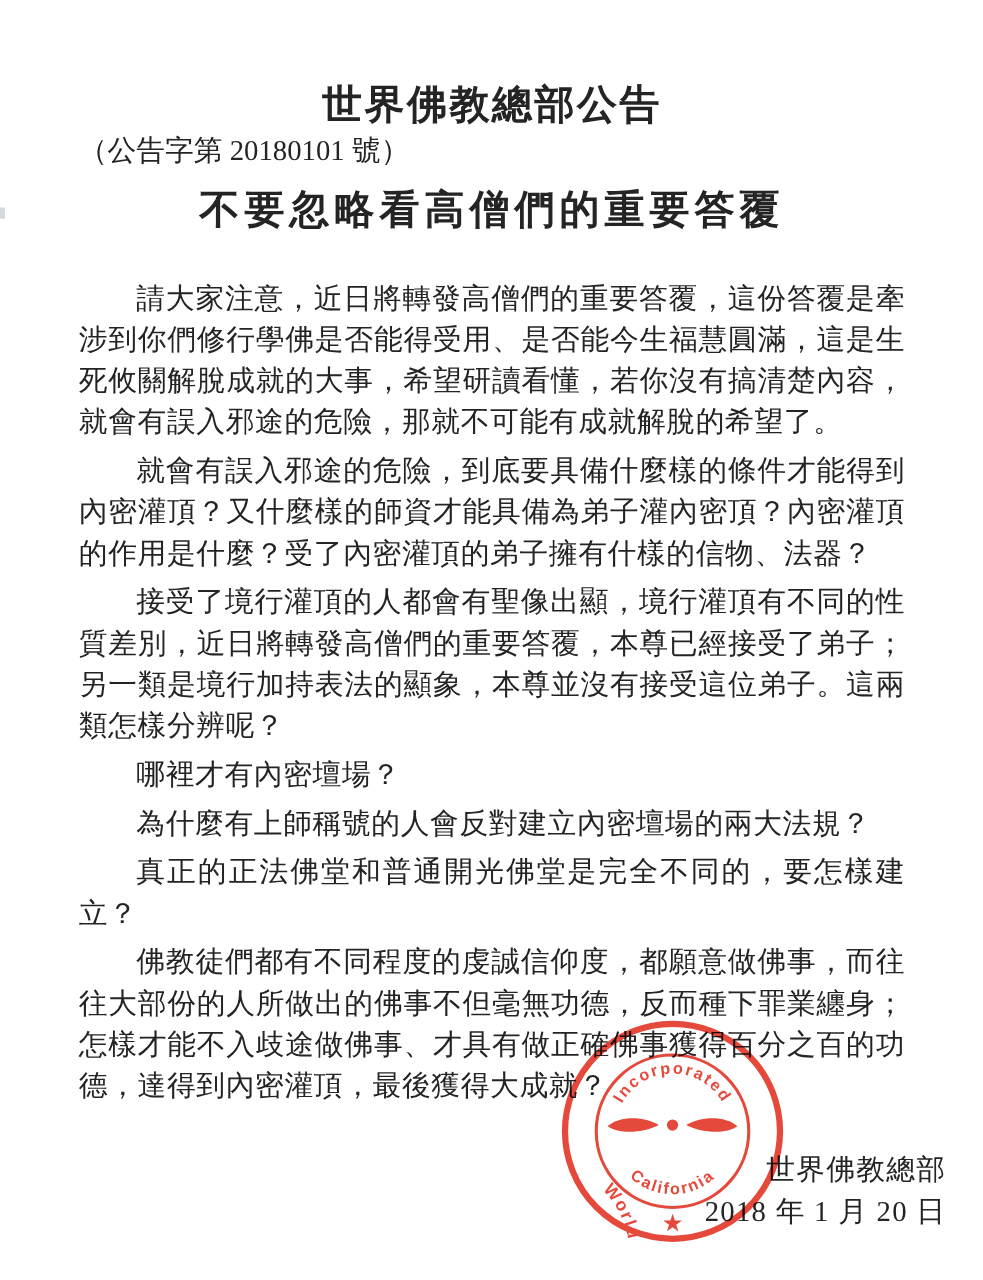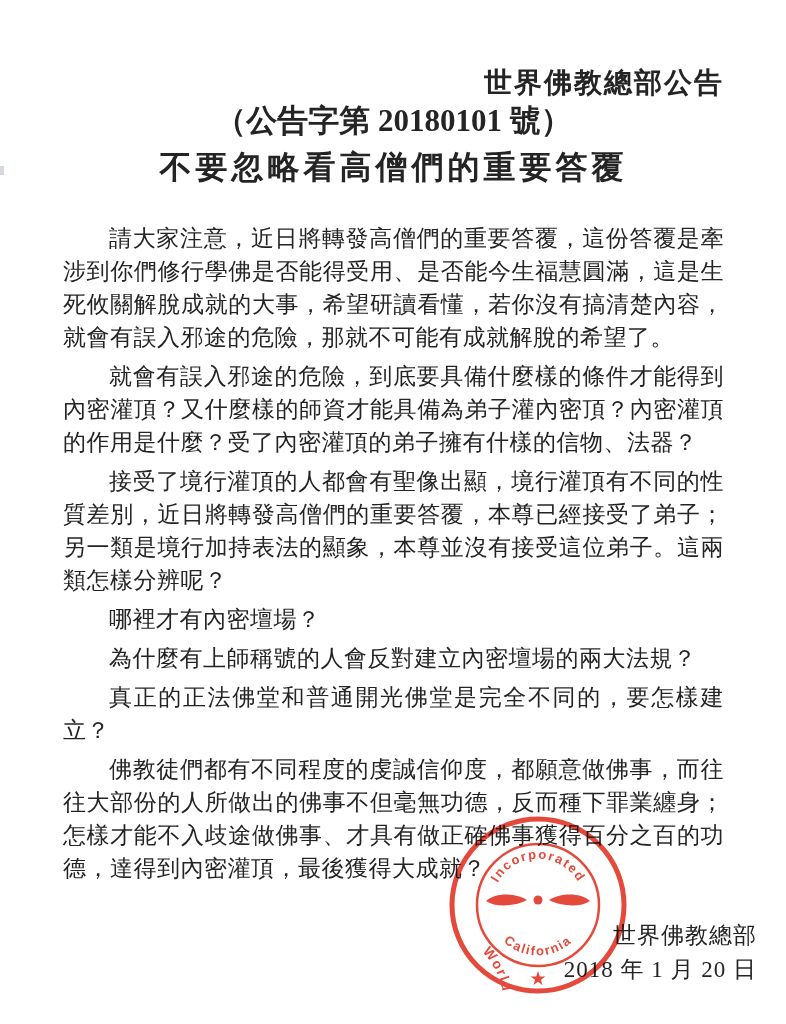--- a/index.html
+++ b/index.html
@@ -13,33 +13,33 @@
     position: relative;
     overflow: hidden;
     font-family: "Liberation Serif", "DejaVu Serif", serif;
     color: #242424;
   }
   .doc {
     padding: 64px 62px 0 63px;
     box-sizing: border-box;
   }
   .doc-title {
-    font-size: 28px;
+    font-size: 32px;
     line-height: 38px;
     font-weight: 600;
     letter-spacing: 2px;
-    text-align: right;
+    text-align: center;
     margin: 0;
   }
   .doc-number {
-    font-size: 31px;
+    font-size: 23px;
     line-height: 30px;
-    text-align: center;
+    text-align: left;
     margin: 4px 0 0 0;
-    font-weight: 700;
+    font-weight: 400;
   }
   .doc-heading {
     font-size: 32px;
     line-height: 34px;
     font-weight: 700;
     letter-spacing: 4px;
     text-align: center;
     margin: 14px 0 0 0;
   }
   .doc-body {

